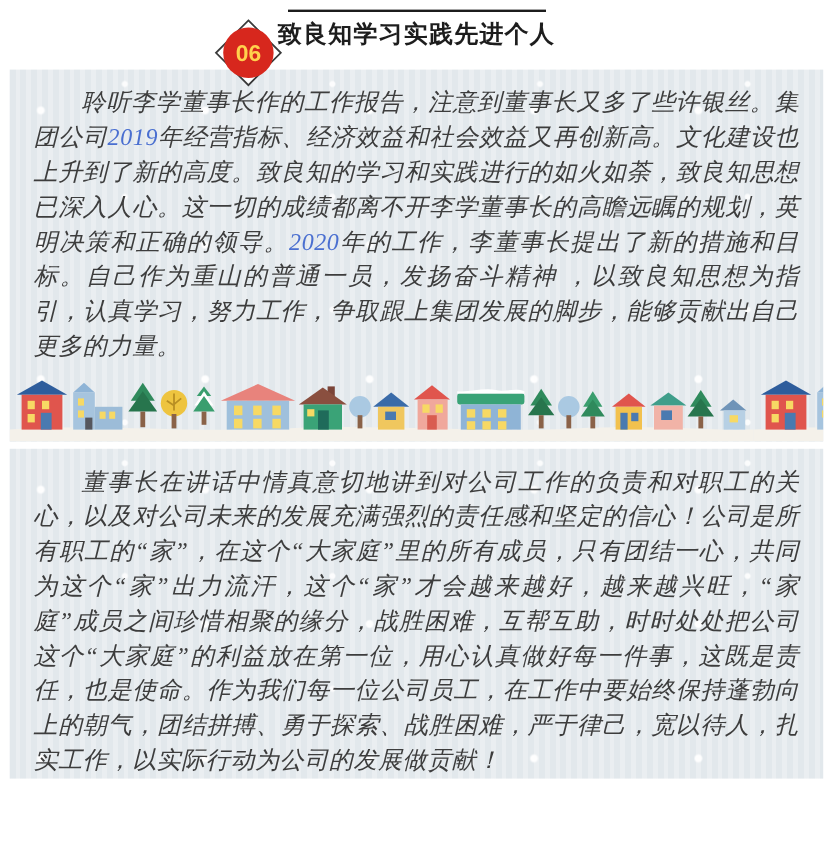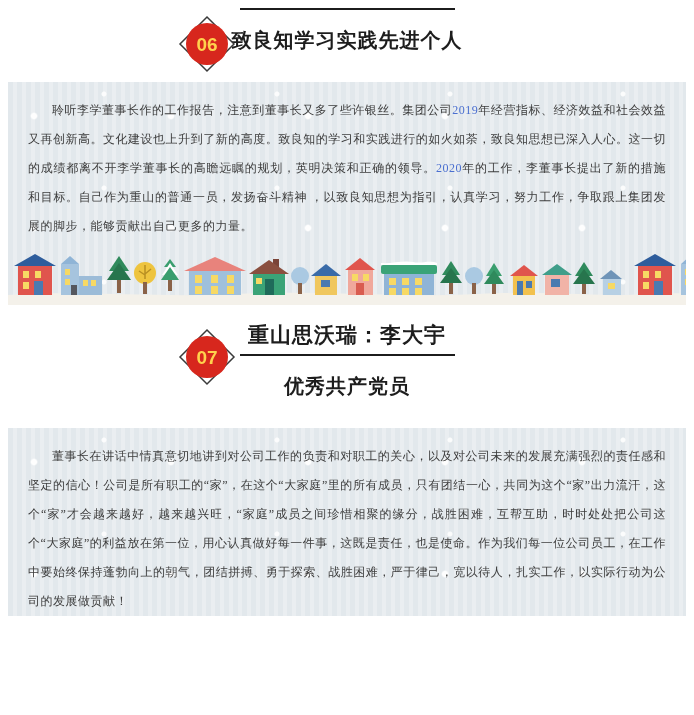--- a/index.html
+++ b/index.html
@@ -30,21 +30,21 @@
   .award-line{
     border-top:2px solid #1c1c1c;
     height:0;width:100%;
   }
   .award-title{
     font-size:20px;
     font-weight:700;
     color:#1d1d1d;
     white-space:nowrap;
     padding-top:5px;
-    margin:12px -35px;
+    margin:0 -35px;
     letter-spacing:1px;
   }
   .badge{
     position:absolute;
     left:-62px;
     top:13px;
     width:58px;height:58px;
   }
   .badge text{
     font-family:"Liberation Sans","DejaVu Sans",sans-serif;
@@ -57,26 +57,27 @@
     margin:6px 8px 0;
     background-image:
       radial-gradient(circle at 26px 34px, rgba(255,255,255,.95) 0 2.5px, rgba(255,255,255,0) 4px),
       radial-gradient(circle at 96px 12px, rgba(255,255,255,.85) 0 2px, rgba(255,255,255,0) 3px),
       repeating-linear-gradient(90deg, #e2e8ec 0 5px, #eaeef1 5px 9px);
     background-size:137px 112px, 173px 94px, auto;
   }
   .snow-block p{
     margin:0;
     padding:14px 20px 0;
-    font-size:12px;
+    font-size:20px;
     line-height:29px;
     color:#3d3d3d;
     text-align:justify;
     text-indent:2em;
     letter-spacing:.5px;
+    font-style:italic;
   }
   .snow-block p .hl{color:#4a6fd0;}
   .town{display:block;margin-top:8px;}
 </style>
 </head>
 <body>
 
 <svg width="0" height="0" style="position:absolute" aria-hidden="true">
   <defs>
     <g id="town-tile">
@@ -211,29 +212,19 @@
   </div>
 
   <div class="snow-block">
     <p><span>聆听李学董事长作的工作报告，注意到董事长又多了些许银丝。集团公司</span><span class="hl">2019</span><span>年经营指标、经济效益和社会效益又再创新高。文化建设也上升到了新的高度。致良知的学习和实践进行的如火如荼，致良知思想已深入人心。这一切的成绩都离不开李学董事长的高瞻远瞩的规划，英明决策和正确的领导。</span><span class="hl">2020</span><span>年的工作，李董事长提出了新的措施和目标。自己作为重山的普通一员，发扬奋斗精神 ，以致良知思想为指引，认真学习，努力工作，争取跟上集团发展的脚步，能够贡献出自己更多的力量。</span></p>
     <svg class="town" width="678" height="56" viewBox="0 0 678 56">
       <use href="#town-tile"></use>
       <use href="#town-tile" x="620"></use>
     </svg>
   </div>
 
-  <div class="award-head second">
-    <div class="award-author">重山思沃瑞：李大宇</div>
-    <div class="award-line"></div>
-    <div class="award-title">优秀共产党员</div>
-    <svg class="badge" viewBox="0 0 58 58">
-      <polygon points="29,2 56,29 29,56 2,29" fill="#ffffff" stroke="#3a3a3a" stroke-width="1.5"></polygon>
-      <circle cx="29" cy="29" r="21" fill="#d7271d"></circle>
-      <text x="29" y="36" text-anchor="middle" fill="#ffd24d">07</text>
-    </svg>
-  </div>
 
   <div class="snow-block">
     <p><span>董事长在讲话中情真意切地讲到对公司工作的负责和对职工的关心，以及对公司未来的发展充满强烈的责任感和坚定的信心！公司是所有职工的“家”，在这个“大家庭”里的所有成员，只有团结一心，共同为这个“家”出力流汗，这个“家”才会越来越好，越来越兴旺，“家庭”成员之间珍惜相聚的缘分，战胜困难，互帮互助，时时处处把公司这个“大家庭”的利益放在第一位，用心认真做好每一件事，这既是责任，也是使命。作为我们每一位公司员工，在工作中要始终保持蓬勃向上的朝气，团结拼搏、勇于探索、战胜困难，严于律己，宽以待人，扎实工作，以实际行动为公司的发展做贡献！</span></p>
 
   </div>
 
 </div>
 
 </body></html>

